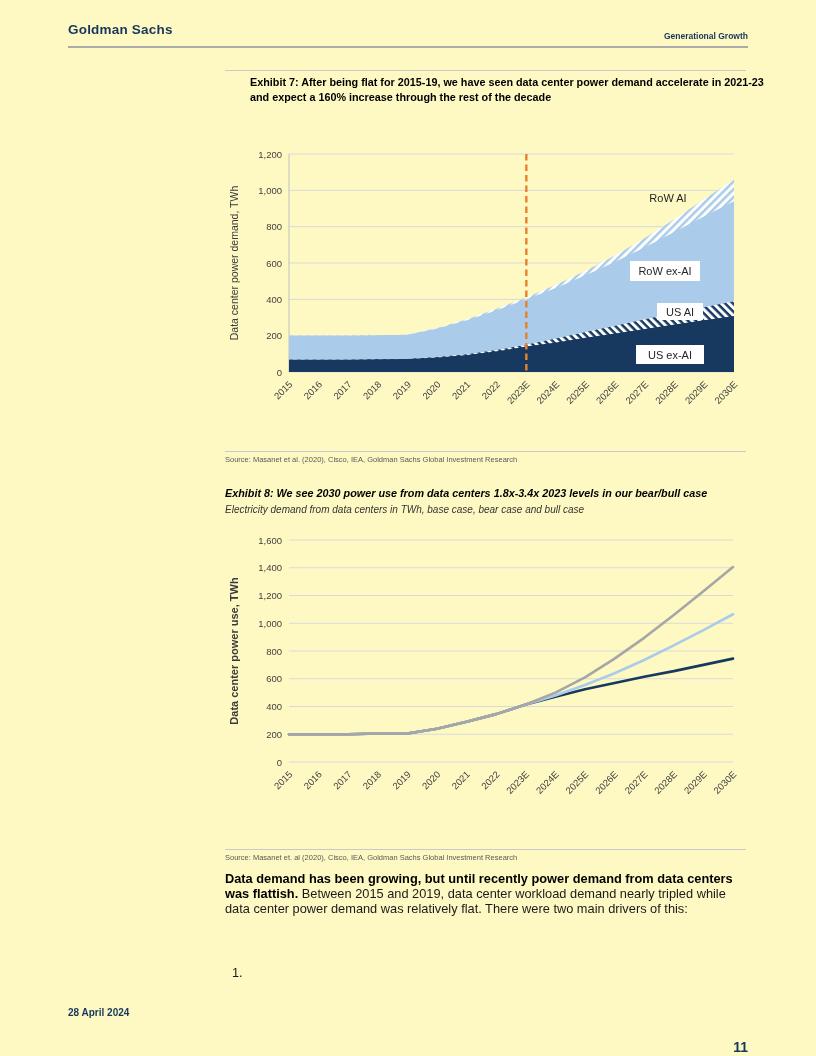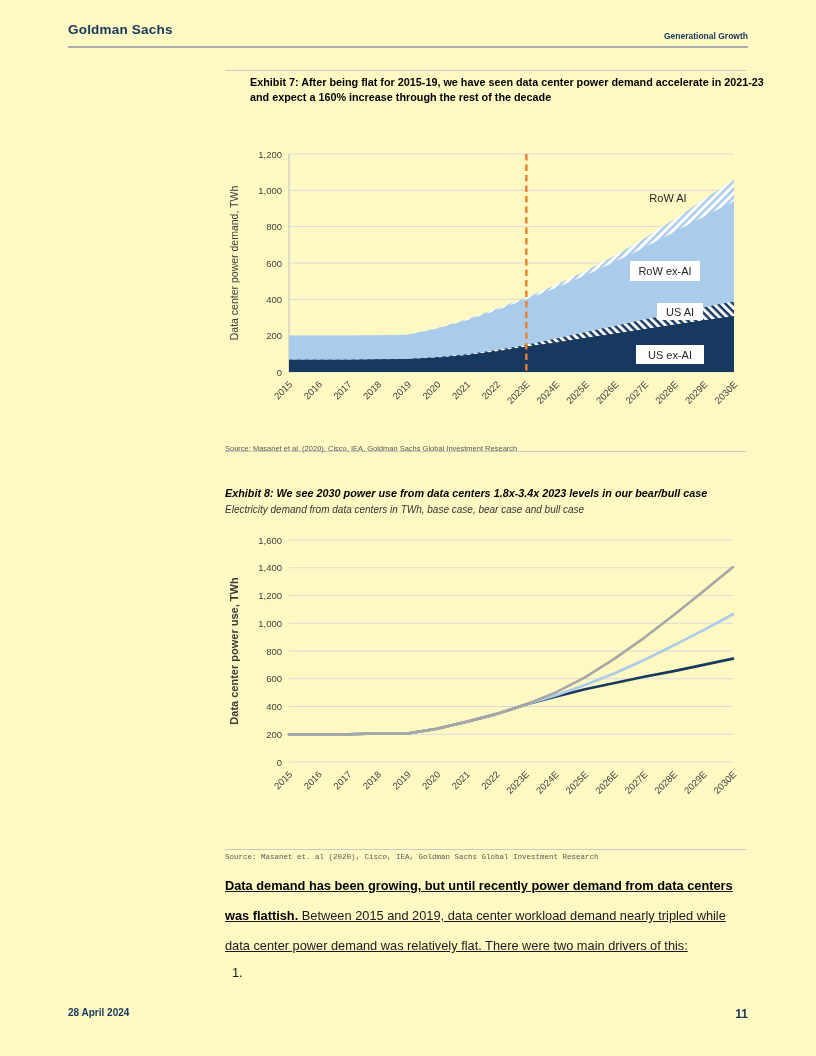--- a/index.html
+++ b/index.html
@@ -20,28 +20,28 @@
 
   .chart{left:225px;width:520px;}
   svg text{font-family:"Liberation Sans",sans-serif;}
 
   .legend{left:225px;top:806px;width:520px;display:flex;justify-content:center;
           gap:40px;align-items:center;font-size:10.5px;color:#404040;}
   .legend-item{display:flex;align-items:center;gap:8px;}
   .lg-line{display:inline-block;width:30px;height:3px;border-radius:2px;background:#999;}
 
   
-  .body-copy{left:225px;top:871px;width:526px;font-size:12.8px;line-height:30px;color:#1a1a1a;text-decoration:underline;}
+  .body-copy{left:225px;top:871px;width:526px;font-size:12.8px;line-height:15px;color:#1a1a1a;}
   .body-copy strong{color:#000;}
   .num-list{left:232px;top:962px;width:514px;display:flex;font-size:12.8px;line-height:21px;color:#1a1a1a;}
   .num-list .num{width:22px;flex:none;}
 
   
   .footer-date{left:68px;top:1007px;font-size:10px;font-weight:700;color:#16365D;}
-  .footer-page{right:68px;top:1007px;font-size:12px;font-weight:700;color:#16365D;}
+  .footer-page{right:68px;top:1039px;font-size:14px;font-weight:700;color:#16365D;}
 </style>
 </head>
 <body>
 
 <div class="page">
 
   <div class="abs brand">Goldman Sachs</div>
   <div class="abs report-title">Generational Growth</div>
   <div class="abs header-rule"></div>
 
@@ -99,21 +99,21 @@
       <line x1="301.33333333333337" y1="18" x2="301.33333333333337" y2="236" stroke="#E8812F" stroke-width="2.4" stroke-dasharray="6.5 4"></line>
       <text x="443" y="66" text-anchor="middle" font-size="11" fill="#262626">RoW AI</text>
       <rect x="405" y="125" width="70" height="20" fill="#ffffff"></rect>
       <text x="440" y="139" text-anchor="middle" font-size="11" fill="#262626">RoW ex-AI</text>
       <rect x="432" y="167" width="46" height="17" fill="#ffffff"></rect>
       <text x="455" y="180" text-anchor="middle" font-size="11" fill="#262626">US AI</text>
       <rect x="411" y="209" width="68" height="19" fill="#ffffff"></rect>
       <text x="445" y="223" text-anchor="middle" font-size="11" fill="#262626">US ex-AI</text>
     </svg>
   <div class="abs rule" style="left:225px;top:451px;width:521px;"></div>
-  <div class="abs src" style="left:225px;top:444px;">Source: Masanet et al. (2020),  Cisco, IEA, Goldman Sachs Global Investment Research</div>
+  <div class="abs src" style="left:225px;top:455px;">Source: Masanet et al. (2020),  Cisco, IEA, Goldman Sachs Global Investment Research</div>
 
   <div class="abs" style="left:225px;top:486px;width:524px;font-style:italic;">
     <div class="ex-title">Exhibit 8: We see 2030 power use from data centers 1.8x-3.4x 2023 levels in our bear/bull case</div>
     <div class="ex-sub">Electricity demand from data centers in TWh, base case, bear case and bull case</div>
   </div>
   <svg id="chart2" class="abs chart" style="top:526px;height:278px;" viewBox="0 0 520 278">
       <line x1="64" y1="236" x2="508" y2="236" stroke="#D9D9D9" stroke-width="1"></line>
       <text x="57" y="239.5" text-anchor="end" font-size="9.5" fill="#404040">0</text>
       <line x1="64" y1="208.25" x2="508" y2="208.25" stroke="#D9D9D9" stroke-width="1"></line>
       <text x="57" y="211.75" text-anchor="end" font-size="9.5" fill="#404040">200</text>
@@ -148,21 +148,21 @@
       <text x="482.4" y="249" text-anchor="end" font-size="9.5" fill="#404040" transform="rotate(-45 482.4 249)">2029E</text>
       <text x="512" y="249" text-anchor="end" font-size="9.5" fill="#404040" transform="rotate(-45 512 249)">2030E</text>
       <text x="13" y="125" text-anchor="middle" font-size="11" fill="#3a3a3a" font-weight="700" transform="rotate(-90 13 125)">Data center power use, TWh</text>
       <polyline points="64,208.25 93.6,208.25 123.2,208.25 152.8,207.55625 182.4,207.55625 212,202.7 241.6,195.7625 271.2,188.13125 300.8,178.41875 330.4,170.7875 360,163.15625 389.6,156.9125 419.2,150.66875 448.8,145.11875 478.4,138.875 508,132.63125" fill="none" stroke="#17395F" stroke-width="2.6" stroke-linecap="round" stroke-linejoin="round"></polyline>
       <polyline points="64,208.25 93.6,208.25 123.2,208.25 152.8,207.55625 182.4,207.55625 212,202.7 241.6,195.7625 271.2,188.13125 300.8,178.41875 330.4,169.4 360,158.99375 389.6,147.2 419.2,134.01875 448.8,119.44999999999999 478.4,104.1875 508,88.23124999999999" fill="none" stroke="#AACBE9" stroke-width="2.6" stroke-linecap="round" stroke-linejoin="round"></polyline>
       <polyline points="64,208.25 93.6,208.25 123.2,208.25 152.8,207.55625 182.4,207.55625 212,202.7 241.6,195.7625 271.2,188.13125 300.8,178.41875 330.4,166.625 360,151.3625 389.6,132.63125 419.2,111.81875000000001 448.8,88.92500000000001 478.4,65.33749999999998 508,41.05624999999998" fill="none" stroke="#A6A6A6" stroke-width="2.6" stroke-linecap="round" stroke-linejoin="round"></polyline>
     </svg>
 
 
   <div class="abs rule" style="left:225px;top:849px;width:521px;"></div>
-  <div class="abs src" style="left:225px;top:853px;font-family:Liberation Mono, monospace;">Source: Masanet et. al (2020), Cisco, IEA, Goldman Sachs Global Investment Research</div>
+  <div class="abs src" style="left:225px;top:853px;">Source: Masanet et. al (2020), Cisco, IEA, Goldman Sachs Global Investment Research</div>
 
   <div class="abs body-copy"><strong>Data demand has been growing, but until recently power demand from data centers was flattish.</strong><span> Between 2015 and 2019, data center workload demand nearly tripled while data center power demand was relatively flat. There were two main drivers of this:</span></div>
 
   <div class="abs num-list">
     <span class="num">1.</span>
   </div>
 
   <div class="abs footer-date">28 April 2024</div>
   <div class="abs footer-page">11</div>
 </div>

